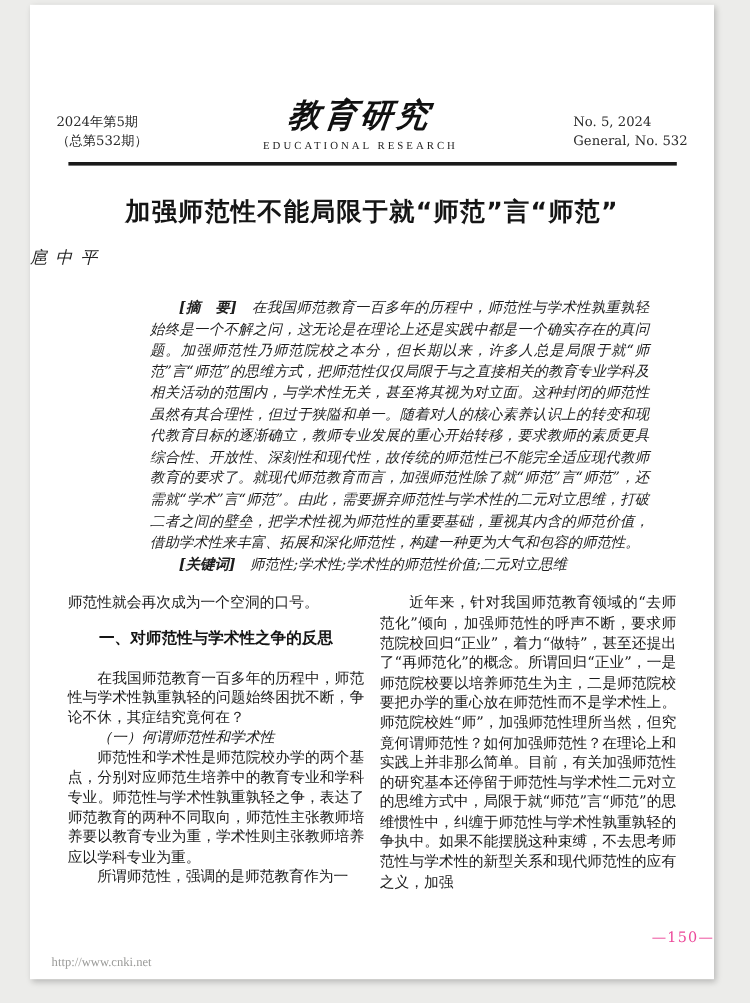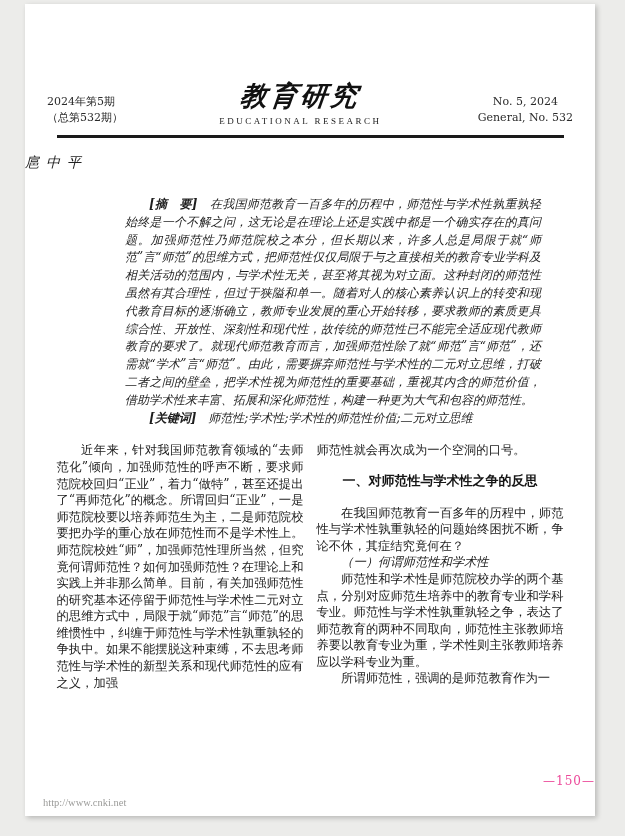--- a/index.html
+++ b/index.html
@@ -8,21 +8,21 @@
   .canvas { position:relative; width:618px; height:836px; background:#ececea; overflow:hidden;padding-left:28px; }
   .page {
     position:absolute; left:25px; top:4px; width:570px; height:812px;
     background:#ffffff; color:#1c1c1c;
     box-shadow:2px 2px 5px rgba(0,0,0,0.22);
   }
 
   
   .header { display:flex; justify-content:space-between; align-items:flex-end; padding:74px 22px 0 22px; }
   .h-side { font-size:11px; line-height:16px; color:#2a2a2a; }
-  .h-side.right { text-align:center; }
+  .h-side.right { text-align:left; }
   .h-center { text-align:center; }
   .logo-cn {
     font-family:"DejaVu Serif", serif; font-weight:bold; font-style:italic;
     font-size:27px; letter-spacing:3px; transform:skewX(-6deg); color:#111;
   }
   .logo-en { font-family:"Liberation Serif", serif; font-size:9px; letter-spacing:2.5px; margin-top:2px; color:#222; }
   .rule { width:507px; height:3px; background:#1a1a1a; margin:9px auto 0 auto; }
 
   
   .title {
@@ -72,38 +72,39 @@
         <div class="logo-en">EDUCATIONAL  RESEARCH</div>
       </div>
       <div class="h-side right">
         <div>No. 5, 2024</div>
         <div>General, No. 532</div>
       </div>
     </div>
 
     <div class="rule"></div>
 
+    <h1 class="title">加强师范性不能局限于就“师范”言“师范”</h1>
     <div class="author">扈中平</div>
 
     <div class="abstract">
       <p><b>[摘　要]　</b><span>在我国师范教育一百多年的历程中，师范性与学术性孰重孰轻始终是一个不解之问，这无论是在理论上还是实践中都是一个确实存在的真问题。加强师范性乃师范院校之本分，但长期以来，许多人总是局限于就“师范”言“师范”的思维方式，把师范性仅仅局限于与之直接相关的教育专业学科及相关活动的范围内，与学术性无关，甚至将其视为对立面。这种封闭的师范性虽然有其合理性，但过于狭隘和单一。随着对人的核心素养认识上的转变和现代教育目标的逐渐确立，教师专业发展的重心开始转移，要求教师的素质更具综合性、开放性、深刻性和现代性，故传统的师范性已不能完全适应现代教师教育的要求了。就现代师范教育而言，加强师范性除了就“师范”言“师范”，还需就“学术”言“师范”。由此，需要摒弃师范性与学术性的二元对立思维，打破二者之间的壁垒，把学术性视为师范性的重要基础，重视其内含的师范价值，借助学术性来丰富、拓展和深化师范性，构建一种更为大气和包容的师范性。</span></p>
       <p><b>[关键词]　</b><span>师范性;学术性;学术性的师范性价值;二元对立思维</span></p>
     </div>
 
     <div class="columns">
       <div class="col">
-        <p class="indent">近年来，针对我国师范教育领域的“去师范化”倾向，加强师范性的呼声不断，要求师范院校回归“正业”，着力“做特”，甚至还提出了“再师范化”的概念。所谓回归“正业”，一是师范院校要以培养师范生为主，二是师范院校要把办学的重心放在师范性而不是学术性上。师范院校姓“师”，加强师范性理所当然，但究竟何谓师范性？如何加强师范性？在理论上和实践上并非那么简单。目前，有关加强师范性的研究基本还停留于师范性与学术性二元对立的思维方式中，局限于就“师范”言“师范”的思维惯性中，纠缠于师范性与学术性孰重孰轻的争执中。如果不能摆脱这种束缚，不去思考师范性与学术性的新型关系和现代师范性的应有之义，加强</p>
-      </div>
-      <div class="col">
         <p>师范性就会再次成为一个空洞的口号。</p>
         <h2 class="section-heading">一、对师范性与学术性之争的反思</h2>
         <p class="indent">在我国师范教育一百多年的历程中，师范性与学术性孰重孰轻的问题始终困扰不断，争论不休，其症结究竟何在？</p>
         <p class="indent kai">（一）何谓师范性和学术性</p>
         <p class="indent">师范性和学术性是师范院校办学的两个基点，分别对应师范生培养中的教育专业和学科专业。师范性与学术性孰重孰轻之争，表达了师范教育的两种不同取向，师范性主张教师培养要以教育专业为重，学术性则主张教师培养应以学科专业为重。</p>
         <p class="indent">所谓师范性，强调的是师范教育作为一</p>
+      </div>
+      <div class="col">
+        <p class="indent">近年来，针对我国师范教育领域的“去师范化”倾向，加强师范性的呼声不断，要求师范院校回归“正业”，着力“做特”，甚至还提出了“再师范化”的概念。所谓回归“正业”，一是师范院校要以培养师范生为主，二是师范院校要把办学的重心放在师范性而不是学术性上。师范院校姓“师”，加强师范性理所当然，但究竟何谓师范性？如何加强师范性？在理论上和实践上并非那么简单。目前，有关加强师范性的研究基本还停留于师范性与学术性二元对立的思维方式中，局限于就“师范”言“师范”的思维惯性中，纠缠于师范性与学术性孰重孰轻的争执中。如果不能摆脱这种束缚，不去思考师范性与学术性的新型关系和现代师范性的应有之义，加强</p>
       </div>
     </div>
 
     <div class="pagenum">—150—</div>
 
     <div class="copyright">
       <span class="url">http://www.cnki.net</span>
     </div>
 
   </div>

